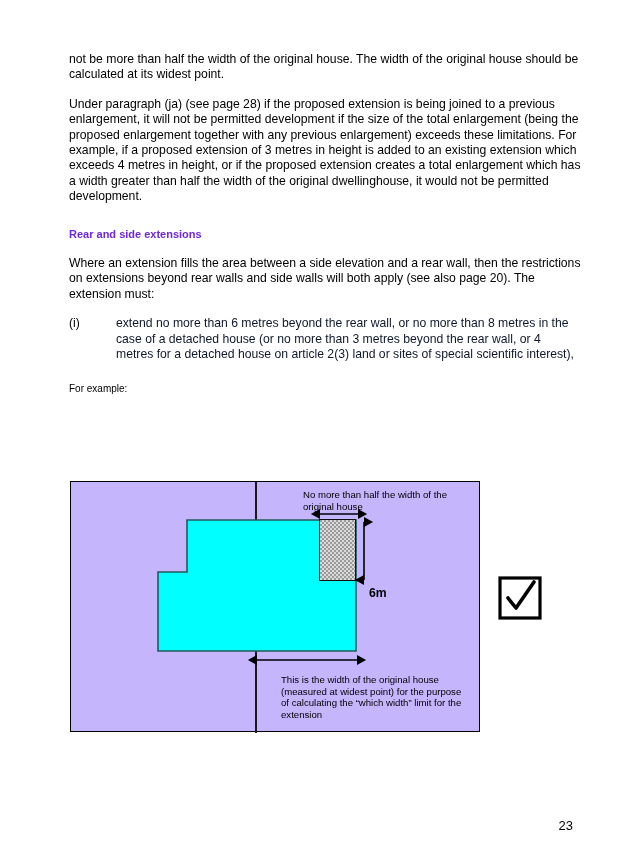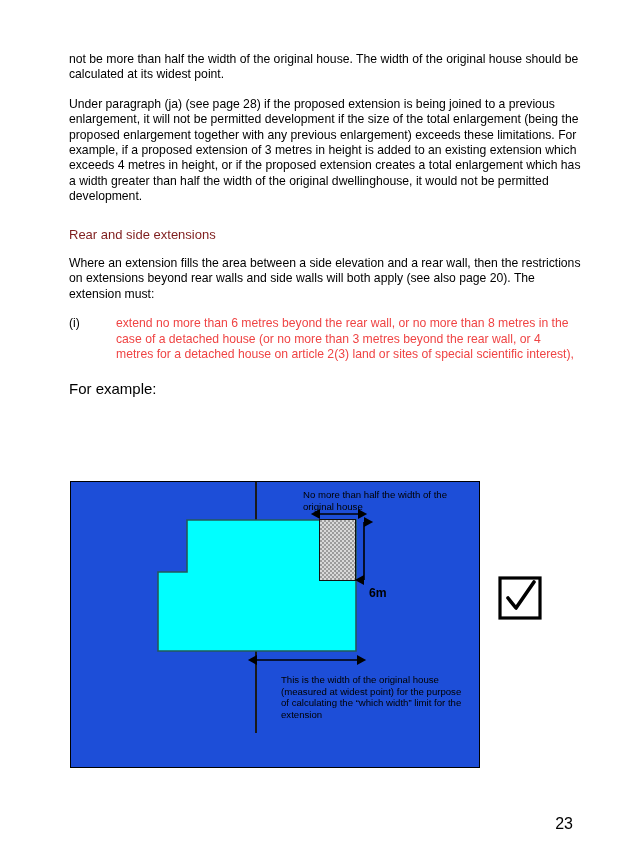--- a/index.html
+++ b/index.html
@@ -32,60 +32,60 @@
   p.body-text {
     margin: 0 0 14px 0;
     font-size: 12.2px;
     line-height: 15.4px;
     text-align: left;
     color: #000;
   }
 
   h3.section-heading {
     margin: 22px 0 14px 0;
-    font-size: 13px;
-    line-height: 15.4px;
-    font-weight: normal;
-    color: #7f1d1d;
+    font-size: 11px;
+    line-height: 15.4px;
+    font-weight: bold;
+    color: #6d28d9;
   }
 
   .list-block {
     margin: 0 0 12px 0;
   }
   .list-row {
     display: flex;
     font-size: 12.2px;
     line-height: 15.4px;
     margin-bottom: 0px;
   }
   .list-marker {
     width: 47px;
     flex: 0 0 47px;
     color: #000;
   }
   .list-text {
     flex: 1 1 auto;
-    color: #ef4444;
+    color: #0f172a;
   }
 
   p.for-example {
     margin: 18px 0 0 0;
-    font-size: 15px;
+    font-size: 10px;
     line-height: 15.4px;
   }
 
   
   .diagram {
     position: absolute;
     left: 70px;
     top: 481px;
     width: 410px;
-    height: 287px;
+    height: 251px;
     border: 1.5px solid #000;
-    background: #1d4ed8;
+    background: #c4b5fd;
     box-sizing: border-box;
     text-decoration: underline;
   }
   .diagram-inner {
     position: absolute;
     inset: 0;
   }
   .divider-line {
     position: absolute;
     left: 184px;
@@ -161,21 +161,21 @@
     left: 498px;
     top: 576px;
     width: 44px;
     height: 44px;
   }
 
   .page-number {
     position: absolute;
     right: 62px;
     bottom: 20px;
-    font-size: 16px;
+    font-size: 13px;
     color: #000;
   }
 </style>
 </head>
 <body>
 
 <div class="page">
 
   <div class="content">
 

